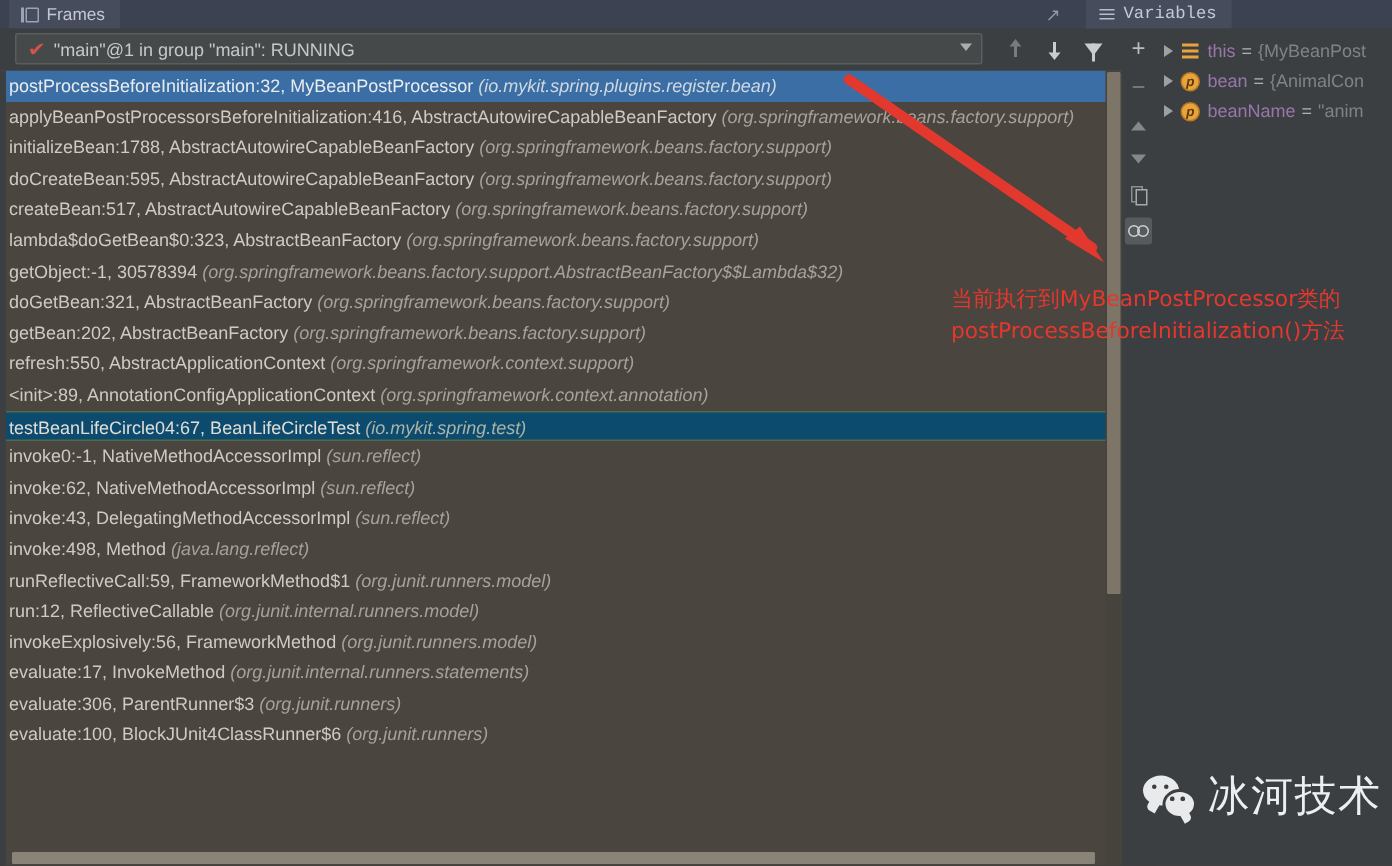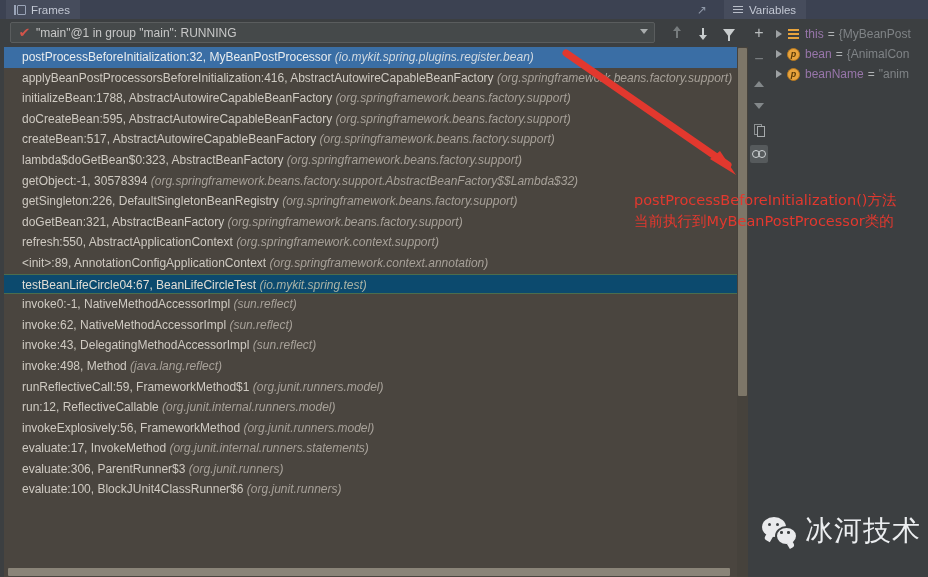--- a/index.html
+++ b/index.html
@@ -31,21 +31,21 @@
     align-items: center;
     gap: 5px;
     padding: 0 10px 0 8px;
     height: 19px;
     font-size: 11.5px;
     color: #c3c8d4;
     background: #464c5c;
     white-space: nowrap;
   }
   .tab.frames-tab { margin-left: 6px; }
-  .tab.vars-tab { position: absolute; left: 724px; }
+  .tab.vars-tab { position: absolute; left: 724px; font-family: Liberation Mono, monospace; }
   .tab-icon { display: inline-block; width: 12px; height: 12px; position: relative; }
   .ic-frames::before {
     content: "";
     position: absolute; left: 3px; top: 1px;
     width: 7px; height: 8px;
     border: 1.4px solid #9aa4b8;
     border-radius: 1px;
   }
   .ic-frames::after {
     content: "";
@@ -163,21 +163,21 @@
     overflow: hidden;
   }
   .frames-list {
     position: absolute;
     top: 0; left: 0;
     width: 748px;
   }
   .frame-row {
     height: 20.6px;
     line-height: 20.6px;
-    padding-left: 22px;
+    padding-left: 6px;
     white-space: nowrap;
     font-size: 12px;
     color: #cfcac2;
     box-sizing: border-box;
   }
   .frame-row .pkg {
     font-style: italic;
     color: #a7a199;
   }
   .frame-row.selected {
@@ -458,22 +458,22 @@
 
 <div class="frames-panel">
   <div class="frames-list" id="frames-list">
       <div class="frame-row selected"><span>postProcessBeforeInitialization:32, MyBeanPostProcessor </span><span class="pkg">(io.mykit.spring.plugins.register.bean)</span></div>
       <div class="frame-row"><span>applyBeanPostProcessorsBeforeInitialization:416, AbstractAutowireCapableBeanFactory </span><span class="pkg">(org.springframework.beans.factory.support)</span></div>
       <div class="frame-row"><span>initializeBean:1788, AbstractAutowireCapableBeanFactory </span><span class="pkg">(org.springframework.beans.factory.support)</span></div>
       <div class="frame-row"><span>doCreateBean:595, AbstractAutowireCapableBeanFactory </span><span class="pkg">(org.springframework.beans.factory.support)</span></div>
       <div class="frame-row"><span>createBean:517, AbstractAutowireCapableBeanFactory </span><span class="pkg">(org.springframework.beans.factory.support)</span></div>
       <div class="frame-row"><span>lambda$doGetBean$0:323, AbstractBeanFactory </span><span class="pkg">(org.springframework.beans.factory.support)</span></div>
       <div class="frame-row"><span>getObject:-1, 30578394 </span><span class="pkg">(org.springframework.beans.factory.support.AbstractBeanFactory$$Lambda$32)</span></div>
-      <div class="frame-row"><span>getSingleton:226, DefaultSingletonBeanRegistry </span><span class="pkg">(org.springframework.beans.factory.support)</span></div>
       <div class="frame-row"><span>doGetBean:321, AbstractBeanFactory </span><span class="pkg">(org.springframework.beans.factory.support)</span></div>
+      <div class="frame-row"><span>getBean:202, AbstractBeanFactory </span><span class="pkg">(org.springframework.beans.factory.support)</span></div>
       <div class="frame-row"><span>refresh:550, AbstractApplicationContext </span><span class="pkg">(org.springframework.context.support)</span></div>
       <div class="frame-row"><span>&lt;init&gt;:89, AnnotationConfigApplicationContext </span><span class="pkg">(org.springframework.context.annotation)</span></div>
       <div class="frame-row highlight"><span>testBeanLifeCircle04:67, BeanLifeCircleTest </span><span class="pkg">(io.mykit.spring.test)</span></div>
       <div class="frame-row"><span>invoke0:-1, NativeMethodAccessorImpl </span><span class="pkg">(sun.reflect)</span></div>
       <div class="frame-row"><span>invoke:62, NativeMethodAccessorImpl </span><span class="pkg">(sun.reflect)</span></div>
       <div class="frame-row"><span>invoke:43, DelegatingMethodAccessorImpl </span><span class="pkg">(sun.reflect)</span></div>
       <div class="frame-row"><span>invoke:498, Method </span><span class="pkg">(java.lang.reflect)</span></div>
       <div class="frame-row"><span>runReflectiveCall:59, FrameworkMethod$1 </span><span class="pkg">(org.junit.runners.model)</span></div>
       <div class="frame-row"><span>run:12, ReflectiveCallable </span><span class="pkg">(org.junit.internal.runners.model)</span></div>
       <div class="frame-row"><span>invokeExplosively:56, FrameworkMethod </span><span class="pkg">(org.junit.runners.model)</span></div>
@@ -526,22 +526,22 @@
       <span class="var-eq">=</span>
       <span class="var-val">"anim</span>
     </div>
   </div>
 
 <svg class="anno-svg" viewBox="0 0 200 140">
   <line x1="6" y1="6" x2="168" y2="118" stroke="#e2382e" stroke-width="7" stroke-linecap="round"></line>
   <polygon points="176,128 150,112 160,104" fill="#e2382e"></polygon>
 </svg>
 <div class="anno-text">
+  <div>当前执行到MyBeanPostProcessor类的</div>
   <div>postProcessBeforeInitialization()方法</div>
-  <div>当前执行到MyBeanPostProcessor类的</div>
 </div>
 
 <div class="watermark">
   <div class="wechat-logo">
     <span class="big"></span>
     <span class="small"></span>
     <span class="dot d1"></span>
       <span class="dot d2"></span>
     <span class="dot d3"></span>
       <span class="dot d4"></span>

